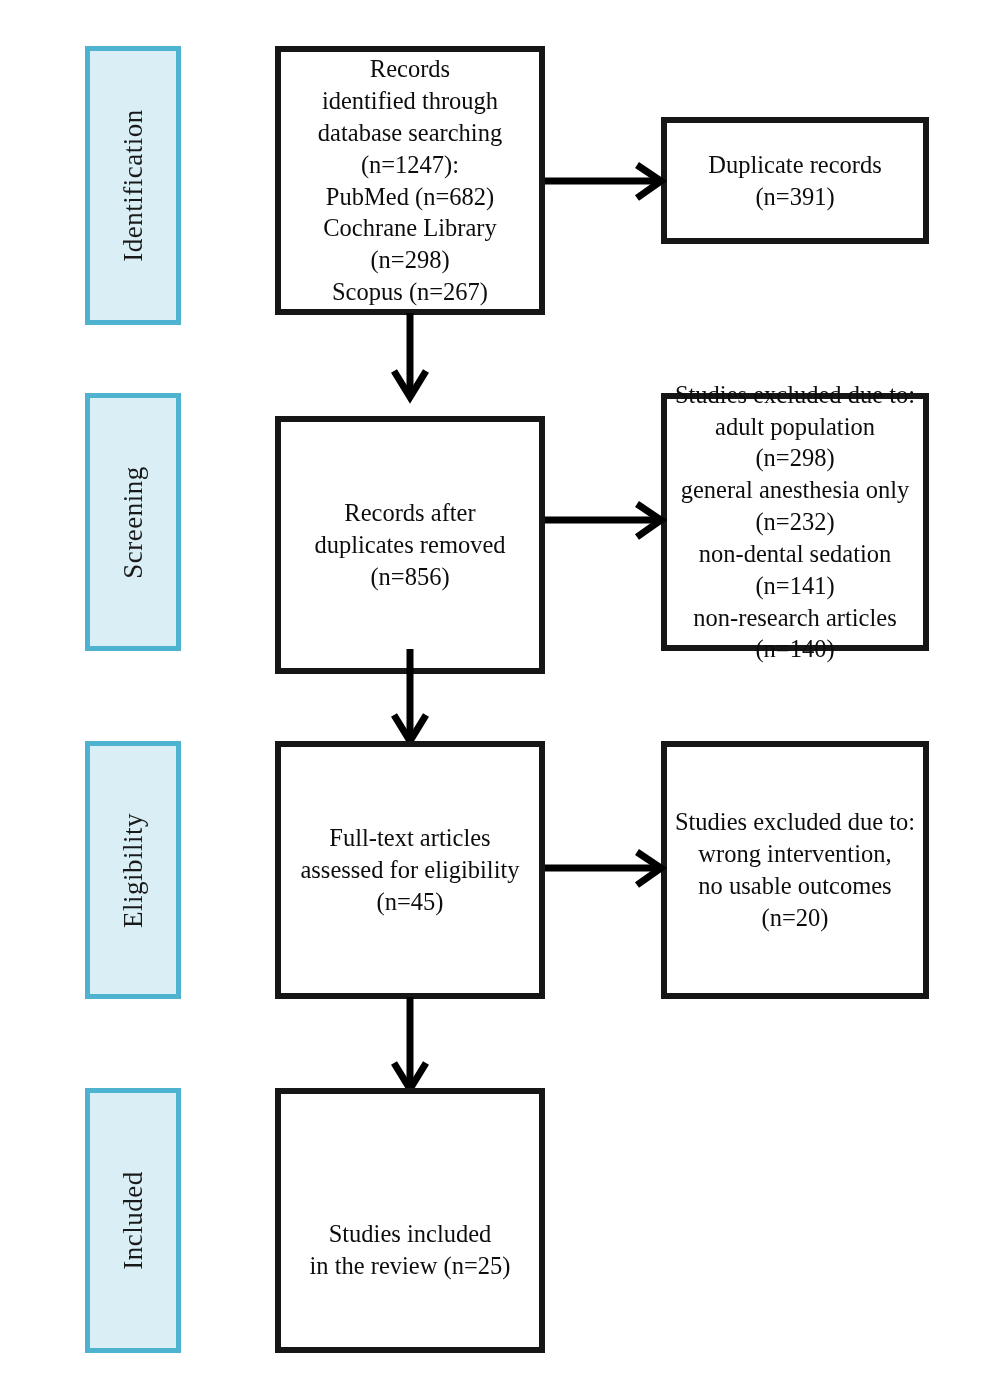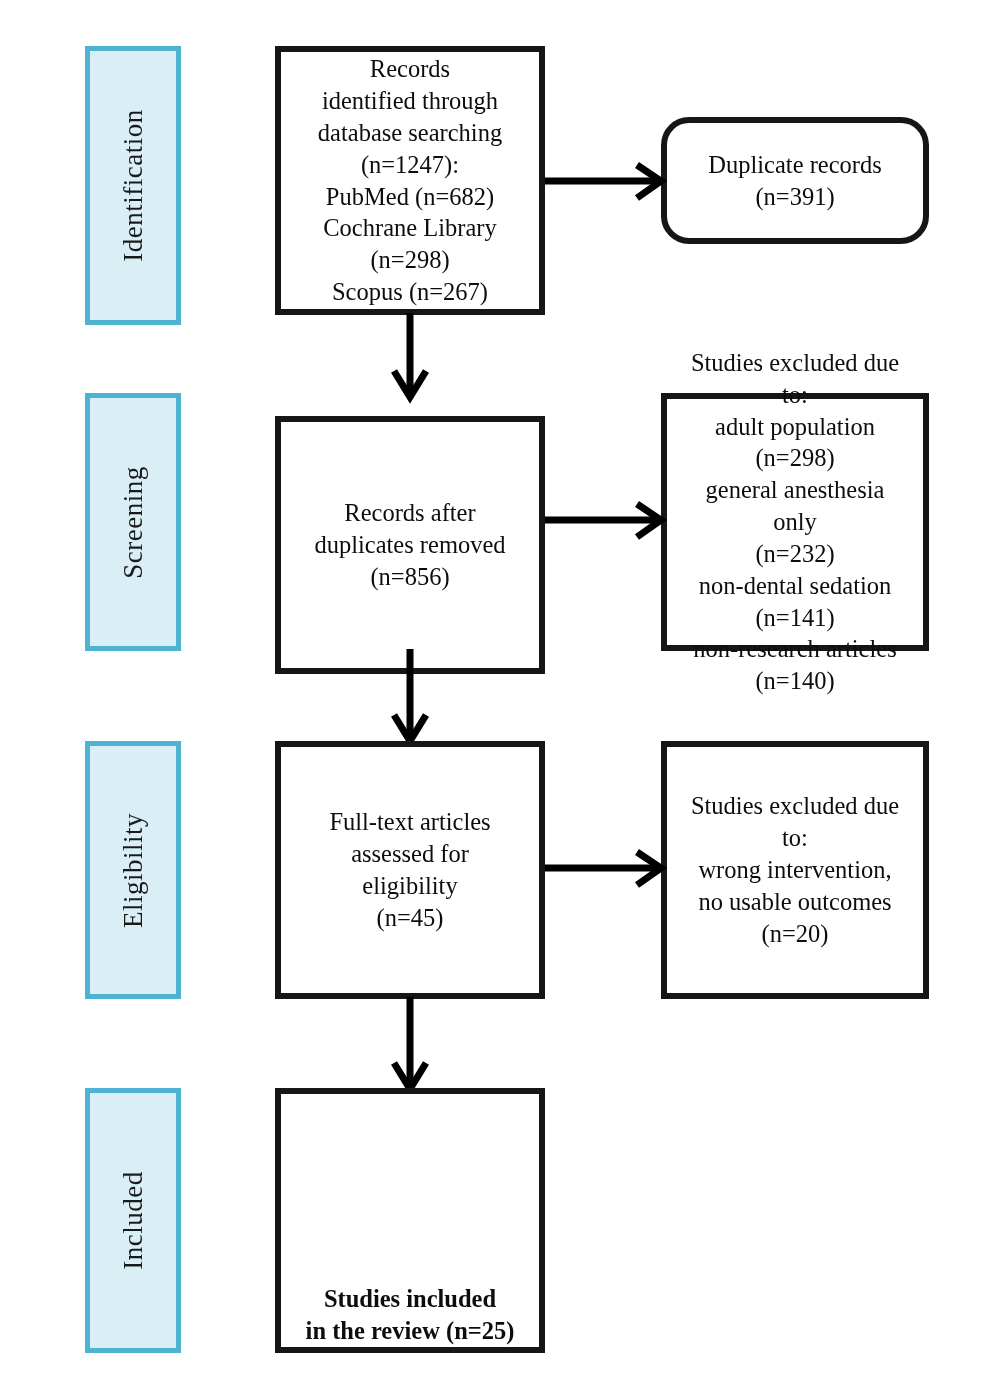--- a/index.html
+++ b/index.html
@@ -47,26 +47,26 @@
     background: #ffffff;
     border: 6px solid #161616;
     display: flex;
     justify-content: center;
   }
   .flow-box .box-text {
     text-align: center;
     font-size: 24.5px;
     line-height: 1.30;
     color: #0d0d0d;
-    padding: 0 22px;
+    padding: 0 6px;
     white-space: pre-line;
     font-family: "Liberation Serif", "DejaVu Serif", serif;
   }
   .align-center { align-items: center; }
-  .align-upper  { align-items: flex-end; font-weight: bold; }
+  .align-upper  { align-items: center; }
 
   
   .connector {
     position: absolute;
     pointer-events: none;
   }
   .connector svg { display: block; overflow: visible; }
 </style>
 </head>
 <body>
@@ -92,21 +92,21 @@
   <div class="flow-box align-center" style="left:275px; top:46px; width:270px; height:269px;">
     <span class="box-text">Records
 identified through
 database searching
 (n=1247):
 PubMed (n=682)
 Cochrane Library (n=298)
 Scopus (n=267)</span>
   </div>
 
-  <div class="flow-box align-center" style="left:661px; top:117px; width:268px; height:127px;border-radius:28px;">
+  <div class="flow-box align-center" style="left:661px; top:117px; width:268px; height:127px;">
     <span class="box-text">Duplicate records
 (n=391)</span>
   </div>
 
   <div class="connector" style="left:545px; top:165px; width:120px; height:50px;">
     <svg width="120" height="50" viewBox="0 0 120 50">
       <line x1="0" y1="16" x2="110" y2="16" stroke="#000000" stroke-width="7"></line>
       <polyline points="92,0 116,16 92,33" fill="none" stroke="#000000" stroke-width="7" stroke-linecap="butt" stroke-linejoin="miter"></polyline>
     </svg>
   </div>

